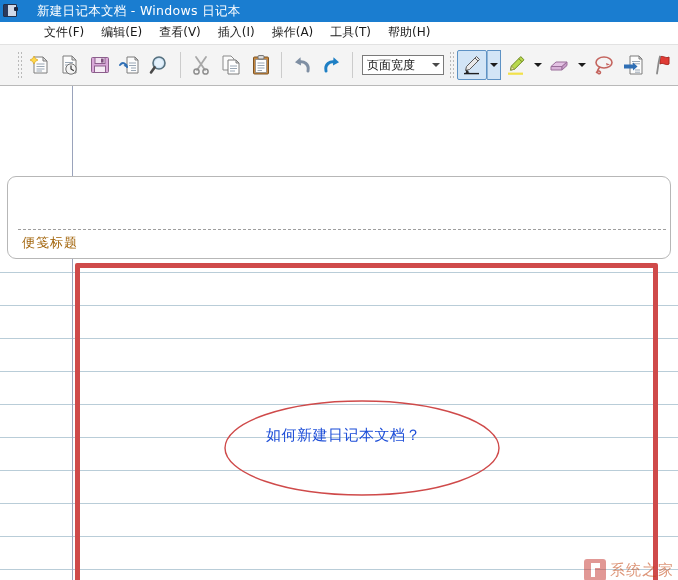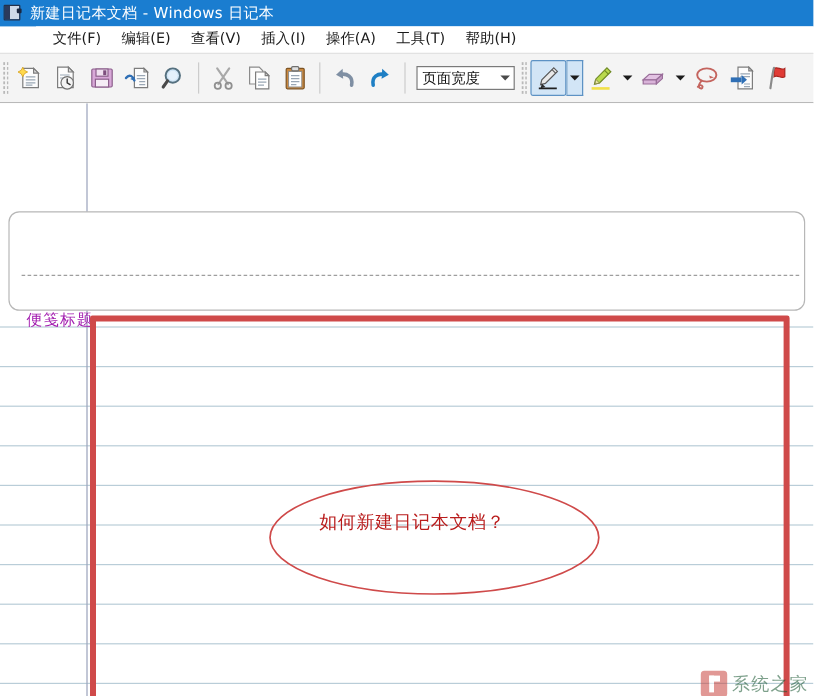--- a/index.html
+++ b/index.html
@@ -20,20 +20,21 @@
   
   .titlebar {
     height: 22px;
     background: #1a7dd0;
     display: flex;
     align-items: center;
     padding-left: 3px;
     color: #ffffff;
     font-size: 12.5px;
     letter-spacing: .3px;
+    gap: 12px;
   }
   .app-icon {
     width: 16px;
     height: 16px;
     margin-right: 6px;
     position: relative;
     flex: none;
   }
   .app-icon .book {
     position: absolute;
@@ -72,21 +73,21 @@
   }
 
   
   .toolbar {
     height: 40px;
     background: #f4f4f4;
     border-top: 1px solid #e2e2e2;
     border-bottom: 1px solid #b9b9b9;
     display: flex;
     align-items: center;
-    padding-left: 1px;
+    padding-left: 16px;
     position: relative;
   }
   .grip {
     width: 5px; height: 28px;
     margin: 0 3px 0 1px;
     background-image: radial-gradient(#b9b9b9 37%, transparent 38%);
     background-size: 3px 4px;
     flex: none;
   }
   .tb-btn {
@@ -183,24 +184,23 @@
     position: absolute;
     left: 10px; right: 4px;
     top: 52px;
     border-top: 1px dashed #9e9e9e;
   }
   .note-title-placeholder {
     position: absolute;
     left: 14px;
     top: 57px;
     font-size: 13px;
-    color: #a21caf;
+    color: #a16207;
     letter-spacing: 1px;
     white-space: nowrap;
-    margin-top: 24px;
   }
 
   
   .ink-rect {
     position: absolute;
     left: 75px;
     top: 177px;
     width: 583px;
     height: 379px;
     border: 5px solid #cf4a4a;
@@ -216,25 +216,26 @@
     top: 313px;
     width: 280px;
     height: 98px;
     z-index: 5;
   }
   .ink-text {
     position: absolute;
     left: 266px;
     top: 337px;
     z-index: 6;
-    color: #b91c1c;
+    color: #1d4ed8;
     font-size: 15px;
     line-height: 25px;
     white-space: nowrap;
     letter-spacing: .5px;
+    font-family: Liberation Serif, serif;
   }
 
   
   .watermark {
     position: absolute;
     right: 4px;
     bottom: 2px;
     z-index: 7;
     opacity: .55;
     display: flex;
@@ -257,21 +258,21 @@
   }
   .wm-badge::after {
     content: "";
     position: absolute;
     left: 7px; top: 4px;
     width: 9px; height: 5px;
     background: #ffffff;
   }
   .wm-text {
     font-size: 15px;
-    color: #14532d;
+    color: #c2410c;
     letter-spacing: 1px;
     white-space: nowrap;
   }
 </style>
 </head>
 <body>
 
 <div class="titlebar">
   <span class="app-icon">
     <span class="book"></span>

